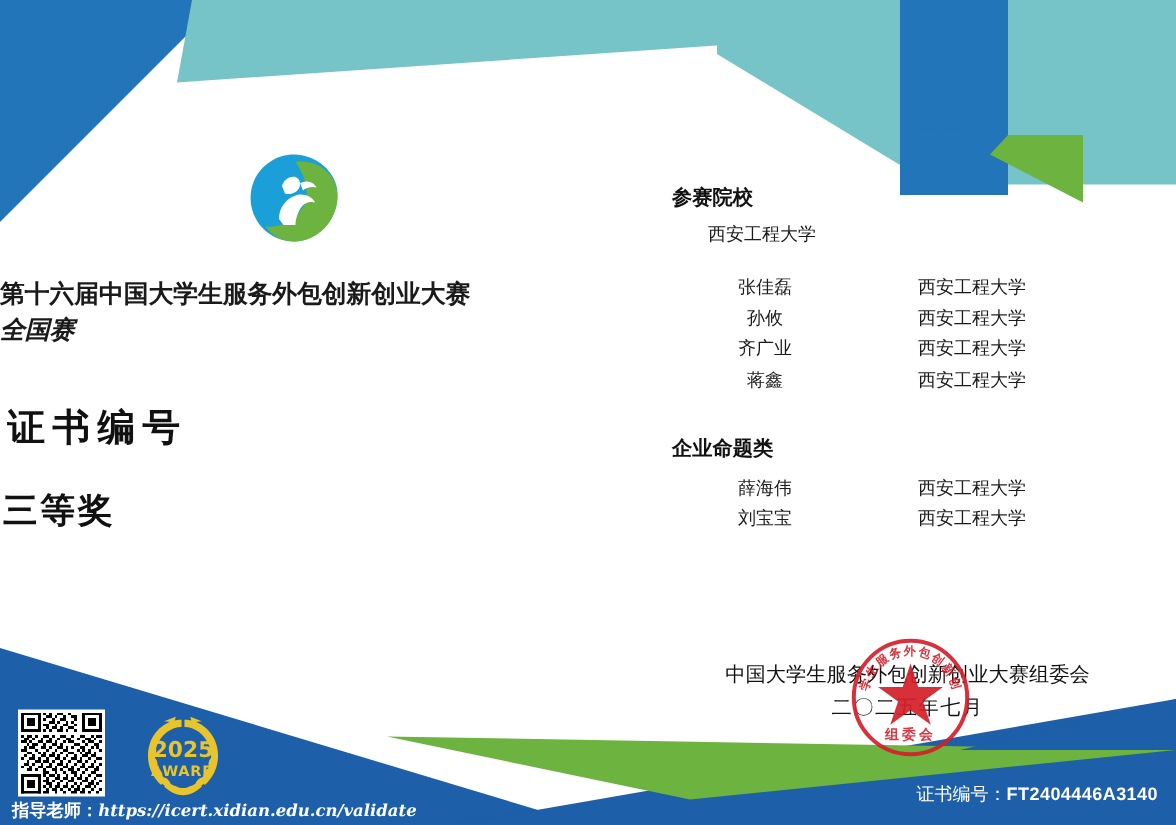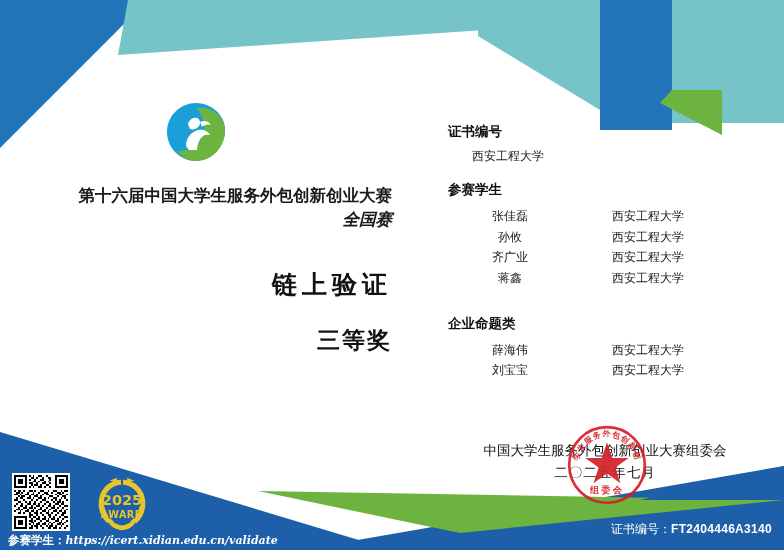--- a/index.html
+++ b/index.html
@@ -24,21 +24,21 @@
     height: 550px;
     pointer-events: none;
   }
 
   
   .left-col {
     position: absolute;
     left: 0;
     top: 100px;
     width: 392px;
-    text-align: right;
+    text-align: left;
   }
   .logo-wrap {
     width: 64px;
     height: 64px;
     margin: 0 auto;
   }
   .comp-title {
     margin-top: 20px;
     font-size: 16.5px;
     font-weight: bold;
@@ -229,32 +229,31 @@
         <path d="M32 3 C46 3 61 14 61 30 C61 46 48 61 32 61 C16 61 3 48 3 32 C3 15 17 3 32 3 Z" fill="#1b9fd8"></path>
         <path d="M33 8 C48 6 61 16 61 31 C61 47 48 61 32 61 C24 61 17 57 13 51 C24 52 33 46 38 38 C43 30 40 18 33 8 Z" fill="#6cb33f"></path>
         <path d="M24 24 C25 20 29 17 33 18 C36 19 37 23 35 26 C33 29 29 30 26 29 Z" fill="#ffffff"></path>
         <path d="M22 46 C22 38 27 32 34 30 C39 29 44 31 46 35 C43 34 39 35 37 38 C34 42 33 47 33 50 L25 50 Z" fill="#ffffff"></path>
         <path d="M36 22 C40 20 45 21 47 25 C44 24 40 25 38 27 Z" fill="#ffffff"></path>
       </svg>
     </div>
 
     <div class="comp-title">第十六届中国大学生服务外包创新创业大赛</div>
     <div class="comp-sub">全国赛</div>
-    <div class="category">链上验证</div>
+    <div class="category">证书编号</div>
     <div class="award-level">三等奖</div>
   </div>
 
   <div class="right-col">
 
-    <div class="sec-head">证书编号</div>
+    <div class="sec-head">参赛院校</div>
     <div class="single-line">西安工程大学</div>
 
     <div class="sec-gap"></div>
 
-    <div class="sec-head">参赛学生</div>
 
     <div class="p-row">
       <span class="p-name">张佳磊</span>
       <span class="p-school">西安工程大学</span>
     </div>
     <div class="p-row">
       <span class="p-name">孙攸</span>
       <span class="p-school">西安工程大学</span>
     </div>
     <div class="p-row">
@@ -549,20 +548,20 @@
         <ellipse cx="41" cy="54" rx="4" ry="2.4" transform="rotate(160 41 54)"></ellipse>
         <path d="M22 7 L30 4 L29 8 Z"></path>
         <path d="M48 7 L40 4 L41 8 Z"></path>
       </g>
       <text x="35" y="32" text-anchor="middle" font-size="15" font-weight="bold" fill="#e8c52c" font-family="'DejaVu Sans','Liberation Sans',sans-serif">2025</text>
       <text x="35" y="45" text-anchor="middle" font-size="10" font-weight="bold" fill="#e8c52c" letter-spacing="0.5" font-family="'DejaVu Sans','Liberation Sans',sans-serif">AWARD</text>
     </svg>
   </div>
 
   <div class="validate-line">
-    <span class="validate-label">参赛学生：</span><span class="validate-url">https://icert.xidian.edu.cn/validate</span>
+    <span class="validate-label">指导老师：</span><span class="validate-url">https://icert.xidian.edu.cn/validate</span>
   </div>
 
   <div class="cert-no">
     <span class="cno-label">证书编号：</span><span class="cno-val">FT2404446A3140</span>
   </div>
 
 </div>
 
 </body></html>

